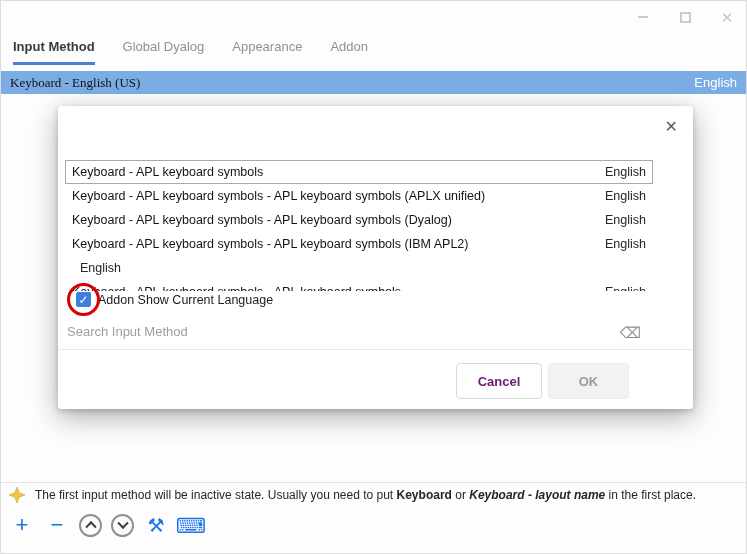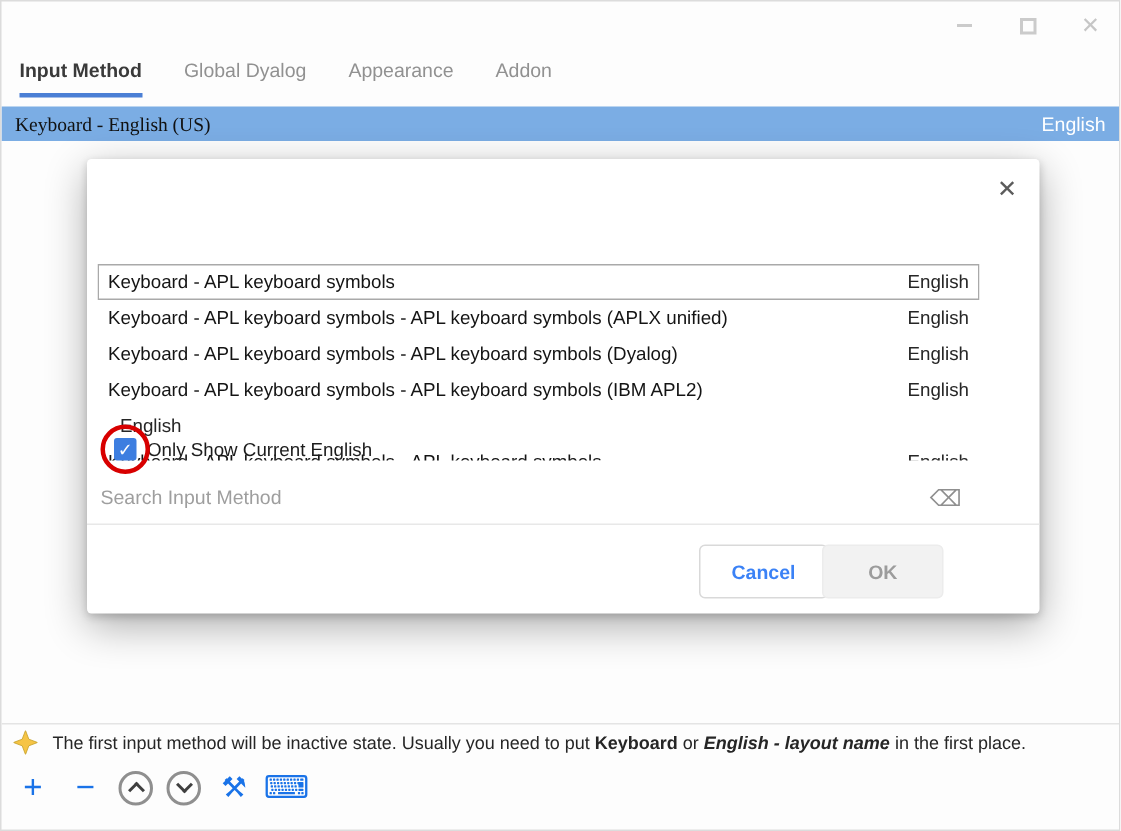--- a/index.html
+++ b/index.html
@@ -73,21 +73,21 @@
   .dialog {
     position: absolute; left: 57px; top: 105px; width: 635px; height: 303px;
     background: #ffffff; border-radius: 3px;
     box-shadow: 0 8px 28px rgba(0,0,0,0.32), 0 2px 6px rgba(0,0,0,0.18);
     z-index: 10;
   }
   .dialog-close {
     position: absolute; top: 13px; right: 15px;
     font-size: 16px; color: #5c5c5c; cursor: pointer; line-height: 1;
   }
-  .listbox { position: absolute; left: 7px; top: 54px; width: 588px; height: 131px; overflow: hidden; margin-top: 16px; }
+  .listbox { position: absolute; left: 7px; top: 54px; width: 588px; height: 131px; overflow: hidden; }
   .lrow {
     height: 24px; display: flex; align-items: center; justify-content: space-between;
     padding: 0 6px; border: 1px solid transparent; font-size: 12.5px; cursor: pointer;
   }
   .lrow.focused { border-color: #a9a9a9; }
   .lname { color: #141414; white-space: nowrap; overflow: hidden; }
   .llang { color: #262626; margin-left: 8px; }
 
   .cbrow { position: absolute; left: 18px; top: 186px; display: flex; align-items: center; gap: 7px; cursor: pointer; }
   .checkbox {
@@ -107,21 +107,21 @@
     font-size: 13px; color: #0f766e; font-family: inherit;
   }
   .search::placeholder { color: #9e9e9e; }
   .clear { position: absolute; right: 52px; top: 219px; color: #8f8f8f; font-size: 15px; cursor: pointer; line-height: 1; }
   .search-divider { position: absolute; left: 0; top: 243px; width: 100%; height: 1px; background: #e8e8e8; }
 
   .btn {
     position: absolute; top: 257px; height: 36px; border-radius: 4px;
     font-size: 13px; font-weight: bold; font-family: inherit; cursor: pointer;
   }
-  .btn.cancel { left: 408px; width: 86px; background: #ffffff; border: 1px solid #d9d9d9; color: #3b82f6; }
+  .btn.cancel { left: 398px; width: 86px; background: #ffffff; border: 1px solid #d9d9d9; color: #701a75; }
   .btn.ok { left: 490px; width: 81px; background: #f2f2f2; border: 1px solid #ececec; color: #9c9c9c; cursor: default; }
 </style>
 </head>
 <body>
 
 <div class="app">
 
   <div class="win-controls">
     <button class="win-btn">
       <span class="glyph-min"></span>
@@ -145,21 +145,21 @@
     <span class="main-row-name">Keyboard - English (US)</span>
     <span class="main-row-lang">English</span>
   </div>
 
   <div class="footer-divider"></div>
 
   <div class="note">
     <svg class="star" viewBox="0 0 16 16" width="16" height="16">
       <polygon points="8,0 10.2,5.8 16,8 10.2,10.2 8,16 5.8,10.2 0,8 5.8,5.8" fill="#f6c445" stroke="#caa52e" stroke-width="0.6"></polygon>
     </svg>
-    <span class="note-text"><span>The first input method will be inactive state. Usually you need to put </span><b>Keyboard</b><span> or </span><b><i>English - layout name</i></b><span> in the first place.</span></span>
+    <span class="note-text"><span>The first input method will be inactive state. Usually you need to put </span><b>Keyboard</b><span> or </span><b><i>Keyboard - layout name</i></b><span> in the first place.</span></span>
   </div>
 
   <div class="toolbar">
     <button class="tb add">
       <span>+</span>
     </button>
     <button class="tb remove">
       <span>−</span>
     </button>
     <button class="tb circle">
@@ -202,21 +202,21 @@
       <div class="lrow">
         <span class="lname">Keyboard - APL keyboard symbols - APL keyboard symbols</span>
         <span class="llang">English</span>
       </div>
     </div>
 
     <div class="cbrow">
       <span class="checkbox">
         <span>✓</span>
       </span>
-      <span class="cblabel">Only Show Current English</span>
+      <span class="cblabel">Addon Show Current Language</span>
     </div>
     <div class="annotation"></div>
 
     <input class="search" type="text" placeholder="Search Input Method" style="">
     <span class="clear">⌫</span>
     <div class="search-divider"></div>
 
     <button class="btn cancel">Cancel</button>
     <button class="btn ok" disabled="">OK</button>
   </div>

